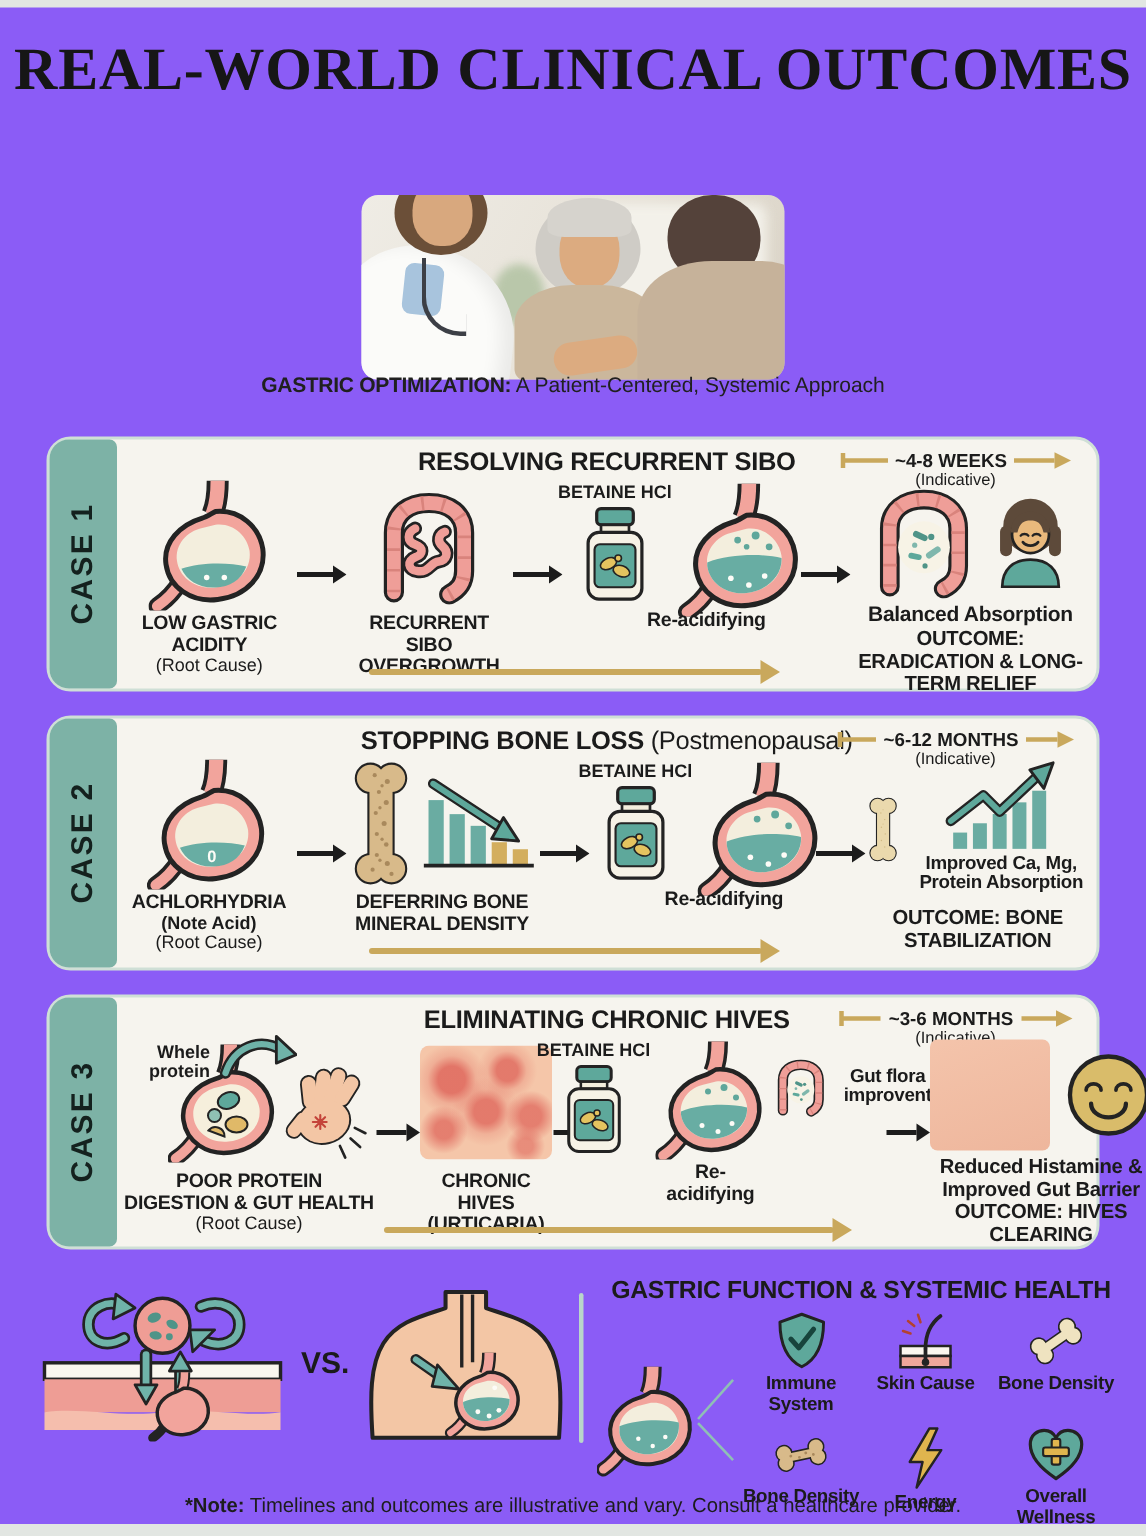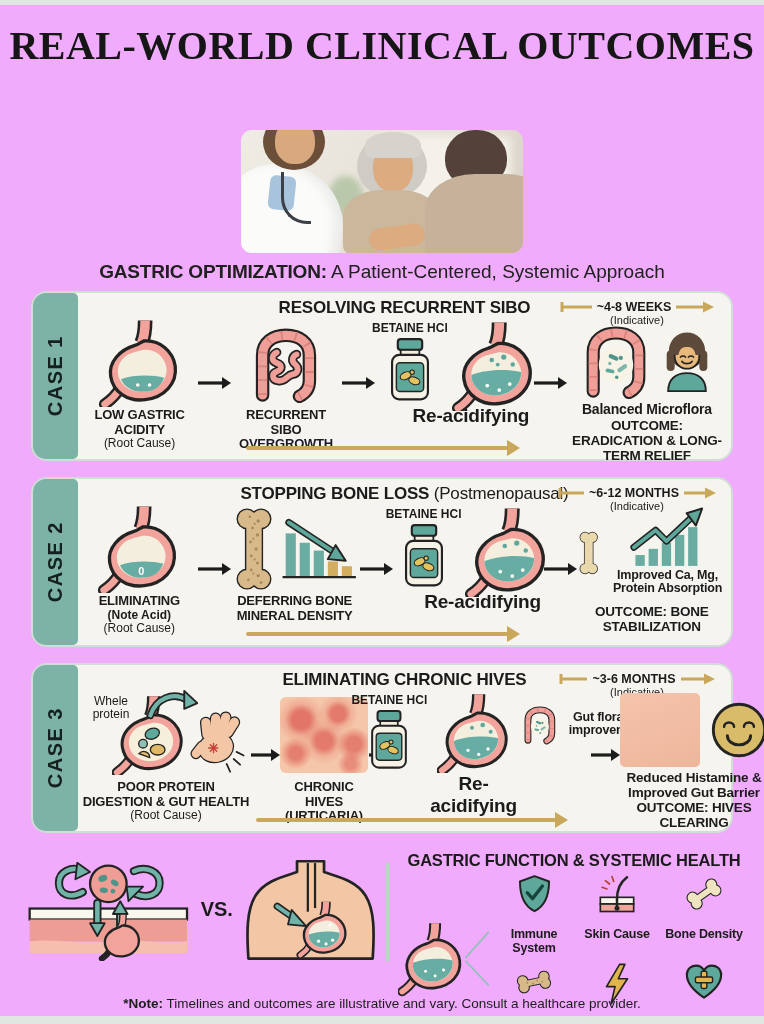--- a/index.html
+++ b/index.html
@@ -1,18 +1,18 @@
 <!DOCTYPE html>
 <html><head>
 <meta charset="utf-8">
 <style>
   * { margin:0; padding:0; box-sizing:border-box; }
   html,body { width:764px; }
   body { font-family:"Liberation Sans", sans-serif; color:#1b1b1b; background:#f5f3ec; }
-  .poster { position:relative; width:764px; height:1024px; background:#f0abfc; overflow:hidden; }
+  .poster { position:relative; width:764px; height:1024px; background:#8b5cf6; overflow:hidden; }
   .edge-strip { position:absolute; left:0; right:0; background:#e2e6e2; }
   .edge-top { top:0; height:5px; }
   .edge-bottom { bottom:0; height:8px; }
 
   
   .main-title { position:absolute; top:24px; left:0; width:100%; text-align:center;
     font-family:"Liberation Serif", serif; font-weight:700; font-size:40px; line-height:1.12;
     letter-spacing:.5px; color:#161616; }
   .photo { position:absolute; top:130px; left:241px; width:282px; height:123px; border-radius:11px;
     overflow:hidden; background:linear-gradient(115deg,#efece5 0%,#e7e2d8 55%,#d9d2c5 100%); }
@@ -24,21 +24,21 @@
   .ph-doc-hair { left:22px; top:-16px; width:62px; height:56px; background:#6b4f38; border-radius:50%;}
   .ph-doc-face { left:34px; top:-10px; width:40px; height:44px; background:#d8a87e; border-radius:46%;}
   .ph-steth { left:40px; top:42px; width:30px; height:52px; border:3px solid #3c3f46; border-top:none; border-right:none; border-radius:0 0 0 26px;}
   .ph-w-hairback { left:116px; top:4px; width:70px; height:64px; background:#cfccc6; border-radius:50%;}
   .ph-w-face { left:132px; top:14px; width:40px; height:48px; background:#dcab80; border-radius:46%;}
   .ph-w-hairfront { left:124px; top:2px; width:56px; height:26px; background:#d6d3cd; border-radius:50% 50% 20% 20%;}
   .ph-w-body { left:102px; top:60px; width:96px; height:64px; background:#cbb79c; border-radius:40% 40% 8px 8px;}
   .ph-hands { left:128px; top:96px; width:56px; height:22px; background:#dcab80; border-radius:12px; transform:rotate(-8deg);}
   .ph-r-hair { right:16px; top:0px; width:62px; height:58px; background:#54423a; border-radius:48%;}
   .ph-r-body { right:-20px; top:44px; width:118px; height:86px; background:#c6b29a; border-radius:42% 30% 0 0;}
-  .subtitle { position:absolute; top:261px; left:0; width:100%; text-align:center; font-size:19px; color:#202020;}
+  .subtitle { position:absolute; top:248px; left:0; width:100%; text-align:center; font-size:14px; color:#202020;}
   .subtitle b { font-weight:700; letter-spacing:-.2px; }
 
   
   .case-panel { position:absolute; left:31px; width:702px; height:170px;
     background:#f6f4ee; border:2px solid #cfdfd6; border-radius:16px; }
   .case-tab { position:absolute; left:0; top:0; bottom:0; width:45px; background:#7db2a6;
     border-radius:13px 5px 5px 13px; display:flex; align-items:center; justify-content:center; }
   .case-tab span { writing-mode:vertical-rl; transform:rotate(180deg); font-weight:700; font-size:20px;
     letter-spacing:1.5px; color:#14211e; }
   .case-content { position:absolute; left:45px; right:0; top:0; bottom:0; }
@@ -48,52 +48,52 @@
   .timeline { position:absolute; top:7px; right:10px; width:168px; text-align:center; }
   .timeline-row { display:flex; align-items:flex-end; justify-content:center; gap:4px; }
   .timeline-label { font-size:12.5px; font-weight:700; white-space:nowrap; }
   .timeline-note { font-size:11px; margin-top:0px; }
   .flow { position:absolute; top:28px; left:4px; right:4px; bottom:2px; display:flex; justify-content:space-between; }
   .step { display:flex; flex-direction:column; align-items:center; }
   .icon-box { height:84px; display:flex; align-items:center; justify-content:center; gap:4px; }
   .step-label { font-size:13px; font-weight:700; text-align:center; line-height:1.12; letter-spacing:-.2px; margin-top:3px;}
   .step-sub { font-size:12px; text-align:right; line-height:1.1; }
   .step-sub.bold { font-weight:700; }
-  .caption { font-size:19px; font-weight:700; text-align:center; letter-spacing:-.2px; }
+  .caption { font-size:13px; font-weight:700; text-align:center; letter-spacing:-.2px; }
   .caption.small { font-size:12.5px; line-height:1.05; }
   .outcome { font-size:13.5px; font-weight:700; text-align:center; line-height:1.12; letter-spacing:-.2px; }
   .flow-arrow { margin-top:52px; flex:0 0 auto; }
   .gold-arrow { position:absolute; bottom:9px; height:4px; background:#c9a85c; border-radius:2px; }
   .gold-arrow::after { content:""; position:absolute; right:-12px; top:-6px; border-left:13px solid #c9a85c;
     border-top:8px solid transparent; border-bottom:8px solid transparent; }
   .betaine-col { display:flex; flex-direction:column; align-items:center; }
   .betaine-label { font-size:12px; font-weight:700; margin-bottom:2px; white-space:nowrap; }
   .hives-patch { width:88px; height:76px; border-radius:6px; background:
       radial-gradient(circle at 24% 30%, rgba(223,103,92,.85) 0 9px, rgba(223,103,92,.25) 16px, transparent 24px),
       radial-gradient(circle at 66% 22%, rgba(223,103,92,.8) 0 7px, rgba(223,103,92,.22) 13px, transparent 20px),
       radial-gradient(circle at 50% 58%, rgba(223,103,92,.8) 0 8px, rgba(223,103,92,.22) 15px, transparent 23px),
       radial-gradient(circle at 18% 74%, rgba(223,103,92,.75) 0 6px, transparent 16px),
       radial-gradient(circle at 84% 62%, rgba(223,103,92,.75) 0 7px, transparent 17px),
       radial-gradient(circle at 80% 88%, rgba(223,103,92,.6) 0 5px, transparent 13px),
       #f5c6a9; }
   .clear-patch { width:80px; height:74px; border-radius:5px; background:linear-gradient(160deg,#f4c4ab,#eeb69c); }
   .c3-step1 { position:relative; width:168px; height:84px; }
-  .c3-note { position:absolute; left:0; top:2px; width:58px; font-size:12px; font-weight:400; line-height:1.05; text-align:center;}
+  .c3-note { position:absolute; left:0; top:2px; width:58px; font-size:12px; font-weight:700; line-height:1.05; text-align:right;}
 
   
   .bottom-left { position:absolute; left:26px; top:851px; width:352px; }
   .bottom-right { position:absolute; left:398px; top:851px; width:352px; }
   .bottom-title { text-align:center; font-size:16.5px; font-weight:700; letter-spacing:-.2px; }
   .bl-row { display:flex; align-items:center; justify-content:center; gap:10px; margin-top:6px; }
   .vs-label { font-size:20px; font-weight:700; }
   .divider { position:absolute; left:386px; top:862px; width:3px; height:100px; background:#b9d6ca; border-radius:2px; }
   .br-row { display:flex; align-items:center; margin-top:4px; }
   .benefit-grid { display:grid; grid-template-columns:84px 74px 92px; grid-row-gap:8px; grid-column-gap:4px; margin-left:2px; }
   .benefit { display:flex; flex-direction:column; align-items:center; }
-  .benefit-label { font-size:12.5px; font-weight:700; text-align:center; line-height:1.08; margin-top:14px; letter-spacing:-.2px;}
+  .benefit-label { font-size:12.5px; font-weight:700; text-align:center; line-height:1.08; margin-top:2px; letter-spacing:-.2px;}
   .footnote { position:absolute; top:996px; left:0; width:100%; text-align:center; font-size:13.5px; color:#1d1d1d;}
   .footnote b { font-weight:700; }
 </style>
 </head>
 <body>
 
 <div class="poster">
   <div class="edge-strip edge-top"></div>
 
   <h1 class="main-title">
@@ -235,21 +235,21 @@
               <circle cx="40" cy="30" r="25" fill="#5d4a3a"></circle>
               <rect x="12" y="30" width="11" height="28" rx="5.5" fill="#5d4a3a"></rect>
                 <rect x="57" y="30" width="11" height="28" rx="5.5" fill="#5d4a3a"></rect>
               <circle cx="40" cy="38" r="17" fill="#e9b97c" stroke="#232323" stroke-width="2.5"></circle>
               <path d="M22 36 C22 24 30 17 40 17 C50 17 58 24 58 36 L52 36 C50 27 46 25 40 25 C34 25 30 27 28 36 Z" fill="#5d4a3a"></path>
               <path d="M31 39 a4 3 0 0 1 7 0 M42 39 a4 3 0 0 1 7 0" stroke="#232323" stroke-width="2.2" fill="none" stroke-linecap="round"></path>
               <path d="M33 45 a8 6 0 0 0 14 0" stroke="#232323" stroke-width="2.5" fill="none" stroke-linecap="round"></path>
               <path d="M14 86 C14 70 24 61 40 61 C56 61 66 70 66 86 Z" fill="#5ea89b" stroke="#232323" stroke-width="2.5"></path>
             </svg>
           </div>
-          <div class="step-label" style="font-size:14px;">Balanced Microflora</div>
+          <div class="step-label" style="font-size:14px;">Balanced Absorption</div>
           <div class="outcome">OUTCOME: ERADICATION &amp; LONG-TERM RELIEF</div>
         </div>
       </div>
       <div class="gold-arrow" style="left:168px; width:262px;"></div>
     </div>
   </section>
 
   <section class="case-panel" style="top:477px;">
     <div class="case-tab">
         <span>CASE 2</span>
@@ -276,21 +276,21 @@
               <path d="M62 2 C62 14 61 24 57 33" stroke="#232323" stroke-width="20" fill="none"></path>
               <path d="M62 2 C62 14 61 24 57 33" stroke="#f2a49c" stroke-width="13" fill="none"></path>
               <path d="M28 94 C22 104 16 110 7 116" stroke="#232323" stroke-width="16" fill="none" stroke-linecap="round"></path>
               <path d="M28 94 C22 104 16 110 7 116" stroke="#f2a49c" stroke-width="9.5" fill="none" stroke-linecap="round"></path>
               <path d="M60 30 C82 28 100 44 103 64 C106 88 88 107 62 110 C38 113 18 99 15 78 C12 58 28 42 48 36 C52 35 56 32 60 30 Z" fill="#f2a49c" stroke="#232323" stroke-width="4.5" stroke-linejoin="round"></path>
               <path d="M60 42 C76 40 89 52 91 66 C93 84 79 97 60 99 C42 101 27 90 25 75 C23 60 34 48 48 45 Z" fill="#f3eedd"></path>
               <path d="M29 82 C46 76 72 76 88 80 C83 93 73 98.5 60 99 C46 100 34 93 29 82 Z" fill="#68ada3"></path>
               <text x="58" y="95" font-size="15" font-weight="bold" fill="#fdfcf7" text-anchor="middle">0</text>
             </svg>
           </div>
-          <div class="step-label">ELIMINATING</div>
+          <div class="step-label">ACHLORHYDRIA</div>
           <div class="step-sub bold">(Note Acid)</div>
           <div class="step-sub">(Root Cause)</div>
         </div>
         <svg class="flow-arrow" width="34" height="20" viewBox="0 0 34 20">
             <path d="M1 10 L25 10" stroke="#1c1c1c" stroke-width="3.2"></path>
             <polygon points="25,4 34,10 25,16" fill="#1c1c1c"></polygon>
           </svg>
         <div class="step" style="width:136px;">
           <div class="icon-box">
             <svg width="46" height="84" viewBox="0 0 64 120">

